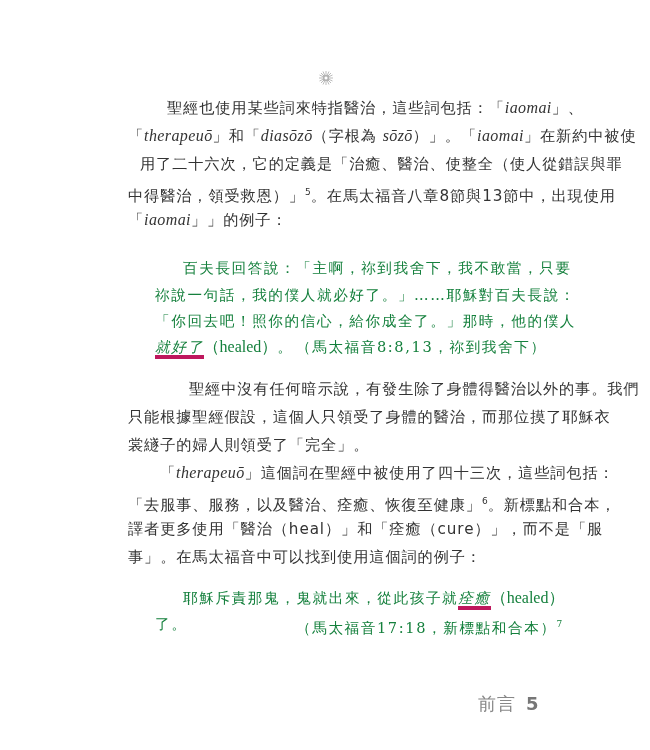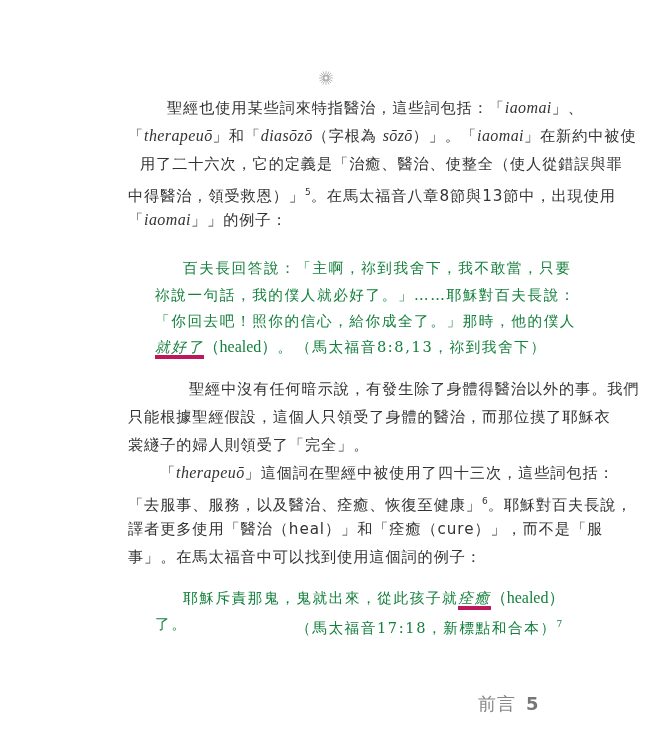--- a/index.html
+++ b/index.html
@@ -66,21 +66,21 @@
     <div class="line" style="left:160px; top:379px;margin-left:29px;">聖經中沒有任何暗示說，有發生除了身體得醫治以外的事。我們</div>
     <div class="line" style="left:128px; top:407px;">只能根據聖經假設，這個人只領受了身體的醫治，而那位摸了耶穌衣</div>
     <div class="line" style="left:128px; top:435px;">裳繸子的婦人則領受了「完全」。</div>
   </div>
 
   <div>
     <div class="line" style="left:160px; top:463px;">
       <span>「</span><span class="it">therapeuō</span><span>」這個詞在聖經中被使用了四十三次，這些詞包括：</span>
     </div>
     <div class="line" style="left:128px; top:491px;">
-      <span>「去服事、服務，以及醫治、痊癒、恢復至健康」</span><span class="sup">6</span><span>。耶穌對百夫長說，</span>
+      <span>「去服事、服務，以及醫治、痊癒、恢復至健康」</span><span class="sup">6</span><span>。新標點和合本，</span>
     </div>
     <div class="line" style="left:128px; top:519px;">譯者更多使用「醫治（heal）」和「痊癒（cure）」，而不是「服</div>
     <div class="line" style="left:128px; top:547px;">事」。在馬太福音中可以找到使用這個詞的例子：</div>
   </div>
 
   <div>
     <div class="line q" style="left:183px; top:588px;">
       <span>耶穌斥責那鬼，鬼就出來，從此孩子就</span><span class="ul">痊癒</span><span class="lat">（healed）</span>
     </div>
     <div class="line q" style="left:155px; top:614px;">了。</div>

